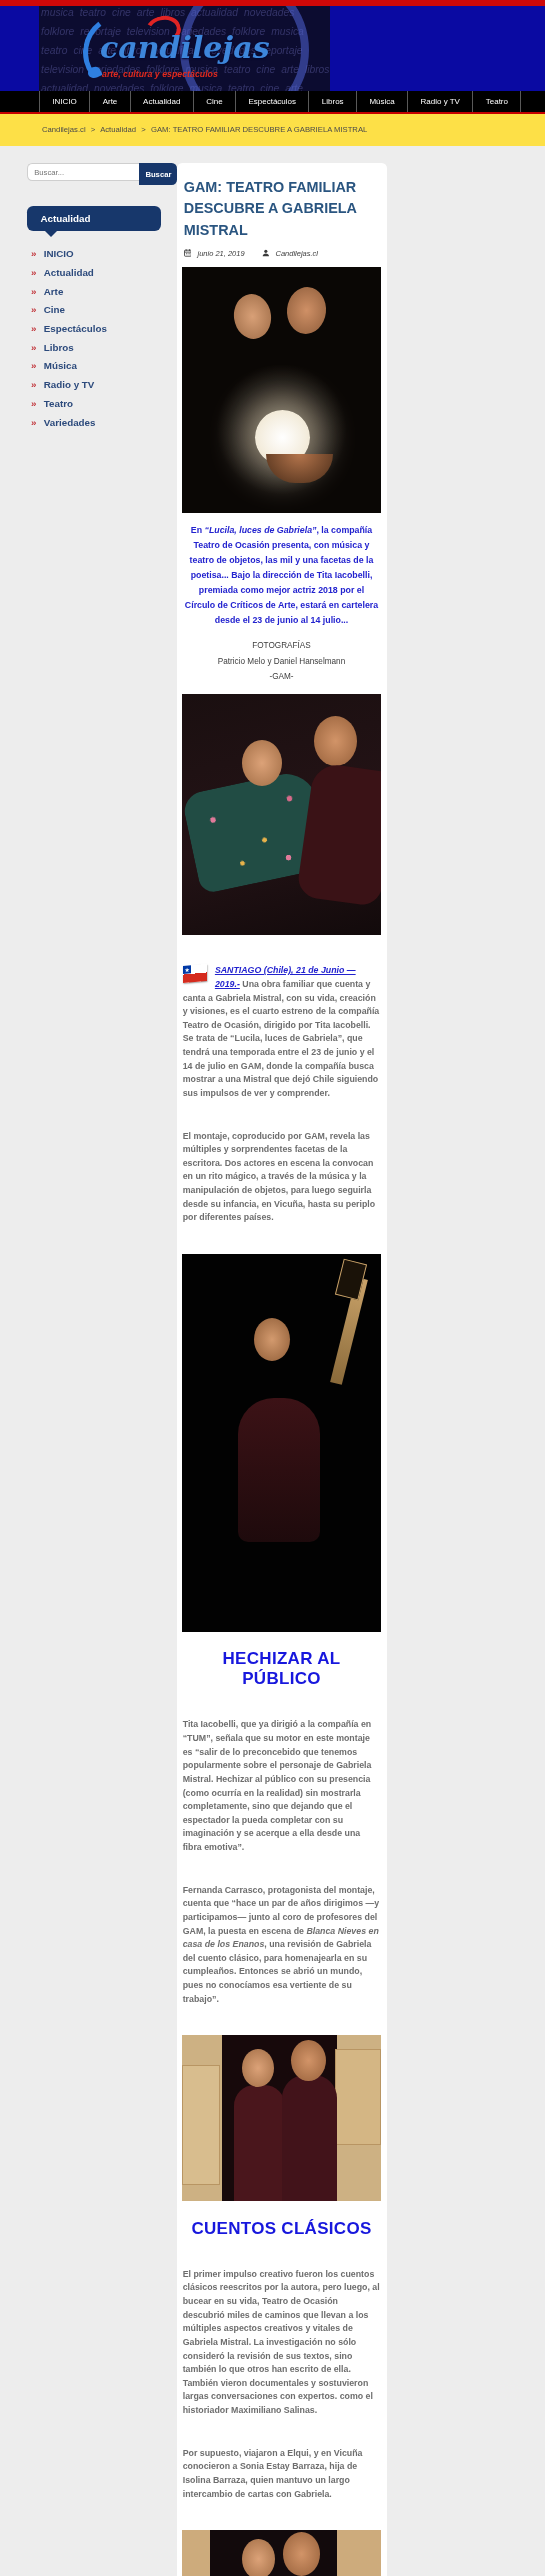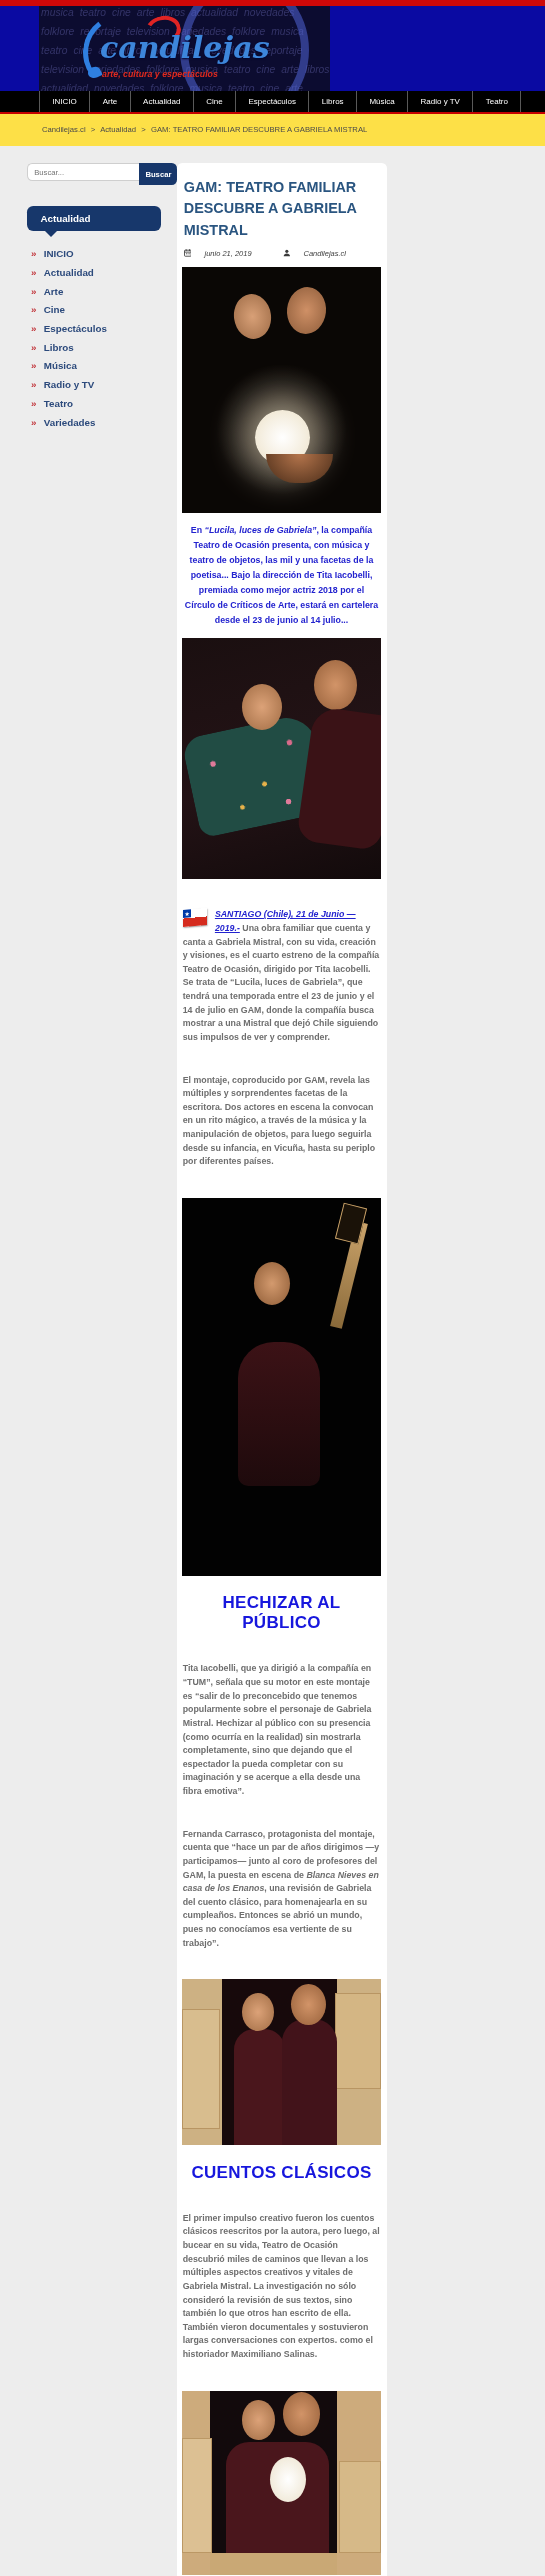--- a/index.html
+++ b/index.html
@@ -56,21 +56,21 @@
     width:9.3px;background:#c6232b;border-radius:4.6px;}
   .sections-head::after{content:"";position:absolute;left:17.5px;bottom:-5.7px;
     border:6.2px solid transparent;border-top:6.2px solid #17376b;border-bottom:0;}
   .side-list{margin-top:17.5px;padding-left:4.1px;}
   .side-item{display:flex;align-items:baseline;gap:7.2px;margin-bottom:7.7px;cursor:pointer;}
   .side-item::before{content:"»";color:#c2373d;font-weight:bold;font-size:9.8px;}
   .side-label{color:#2c4a7c;font-weight:bold;font-size:9.8px;}
 
   
   .art-title{color:#2a5580;font-size:14.4px;font-weight:bold;line-height:1.5;margin:0 2.1px;}
-  .art-meta{display:flex;align-items:center;gap:13px;margin:7.2px 2.1px 2.1px;font-size:7.5px;color:#3d3d3d;}
+  .art-meta{display:flex;align-items:center;gap:6px;margin:7.2px 2.1px 2.1px;font-size:7.5px;color:#3d3d3d;}
   .art-meta .meta-txt{font-style:italic;}
   .art-meta .gap{width:5.2px;}
   .meta-ico{flex:0 0 auto;}
 
   .photo{position:relative;width:100%;overflow:hidden;margin:9.3px 0;background:#0a0806;}
   .caption{margin:10.3px 1px;color:#2323cf;font-weight:bold;font-size:8.8px;line-height:1.7;text-align:center;}
   .cap-it{font-style:italic;}
   .photo-credit{margin:10.3px 0 3.1px;}
   .pc-line{text-align:center;color:#3c3c3c;font-size:8.2px;line-height:1.9;}
 
@@ -244,20 +244,26 @@
 
     <div class="photo p1">
       <div class="ph-face f1"></div>
       <div class="ph-face f2"></div>
       <div class="orb"></div>
       <div class="hands"></div>
     </div>
 
     <p class="caption"><span>En </span><span class="cap-it">“Lucila, luces de Gabriela”</span><span>, la compañía Teatro de Ocasión presenta, con música y teatro de objetos, las mil y una facetas de la poetisa... Bajo la dirección de Tita Iacobelli, premiada como mejor actriz 2018 por el Círculo de Críticos de Arte, estará en cartelera desde el 23 de junio al 14 julio...</span></p>
 
+    <div class="photo-credit">
+
+    <div class="pc-line">FOTOGRAFÍAS</div>
+        <div class="pc-line">Patricio Melo y Daniel Hanselmann</div>
+        <div class="pc-line">-GAM-</div>
+      </div>
 
     <div class="photo p2">
       <div class="floral"></div>
       <div class="ph-face fa"></div>
       <div class="ph-face fb"></div>
       <div class="maroon"></div>
     </div>
 
     <p class="body-p">
       <span class="flag">
@@ -284,20 +290,21 @@
       <div class="bl"></div>
       <div class="br"></div>
       <div class="t1"></div>
       <div class="t2"></div>
       <div class="ph-face fa4"></div>
       <div class="ph-face fb4"></div>
     </div>
 
     <h2 class="sec-h">CUENTOS CLÁSICOS</h2>
     <p class="body-p">El primer impulso creativo fueron los cuentos clásicos reescritos por la autora, pero luego, al bucear en su vida, Teatro de Ocasión descubrió miles de caminos que llevan a los múltiples aspectos creativos y vitales de Gabriela Mistral. La investigación no sólo consideró la revisión de sus textos, sino también lo que otros han escrito de ella. También vieron documentales y sostuvieron largas conversaciones con expertos. como el historiador Maximiliano Salinas.</p>
+    <p class="body-p">Por supuesto, viajaron a Elqui, y en Vicuña conocieron a Sonia Estay Barraza, hija de Isolina Barraza, quien mantuvo un largo intercambio de cartas con Gabriela.</p>
 
     <div class="photo p5">
       <div class="dark"></div>
       <div class="bl"></div>
       <div class="br"></div>
       <div class="ph-face fa5"></div>
       <div class="ph-face fb5"></div>
       <div class="torso"></div>
       <div class="orb5"></div>
       <div class="shelf"></div>

